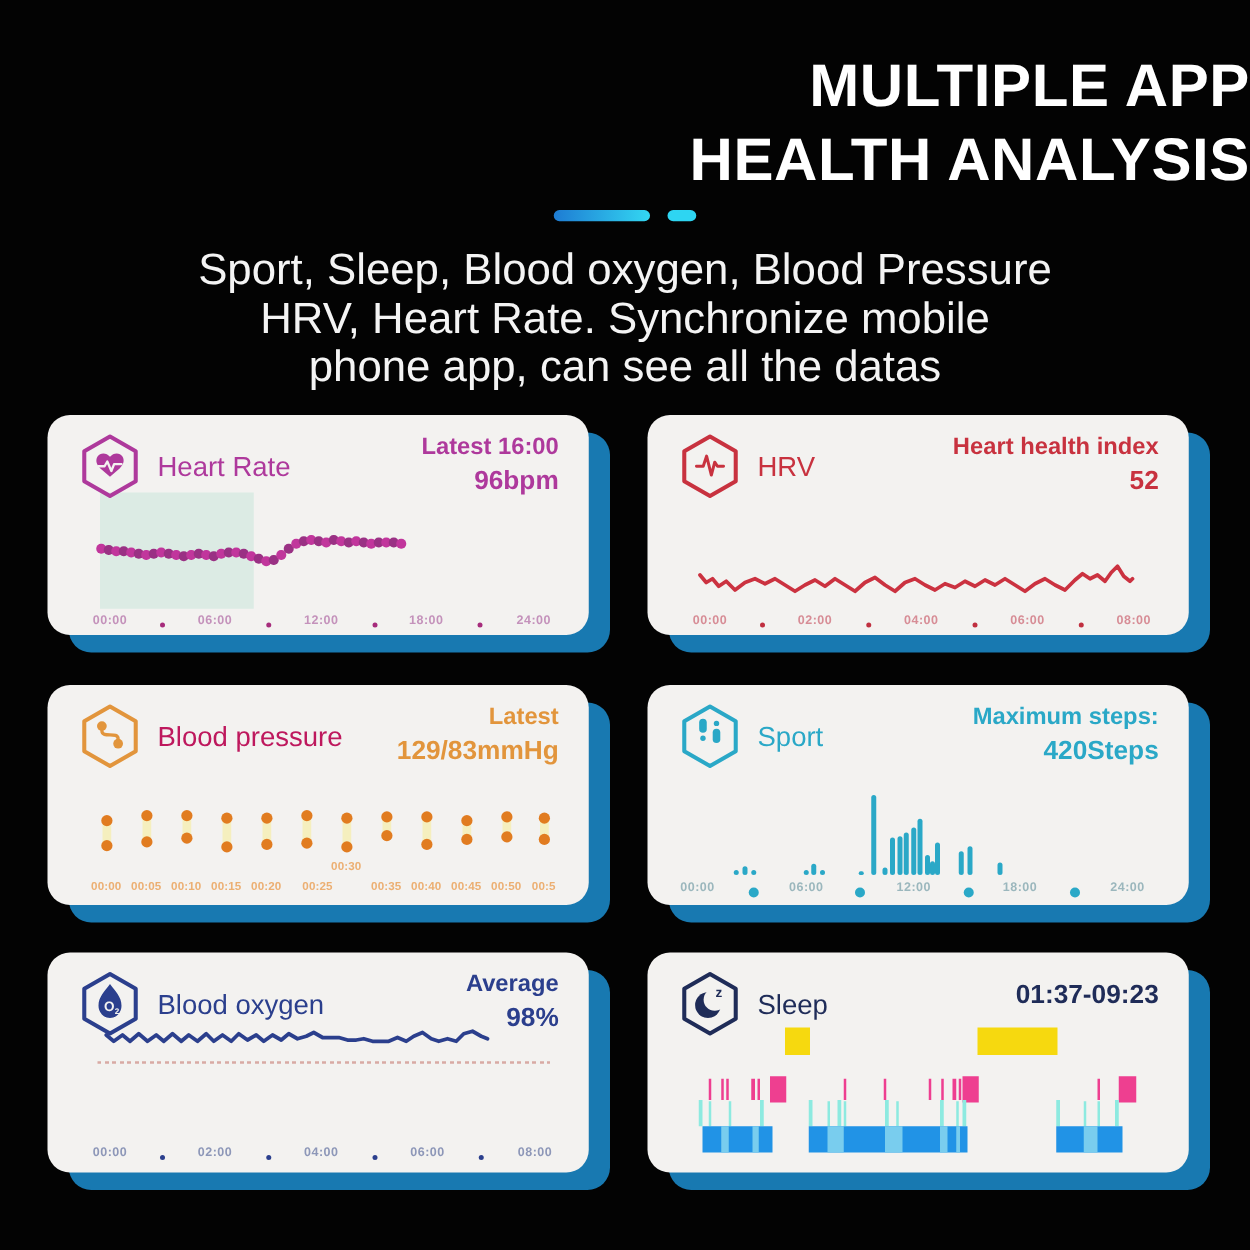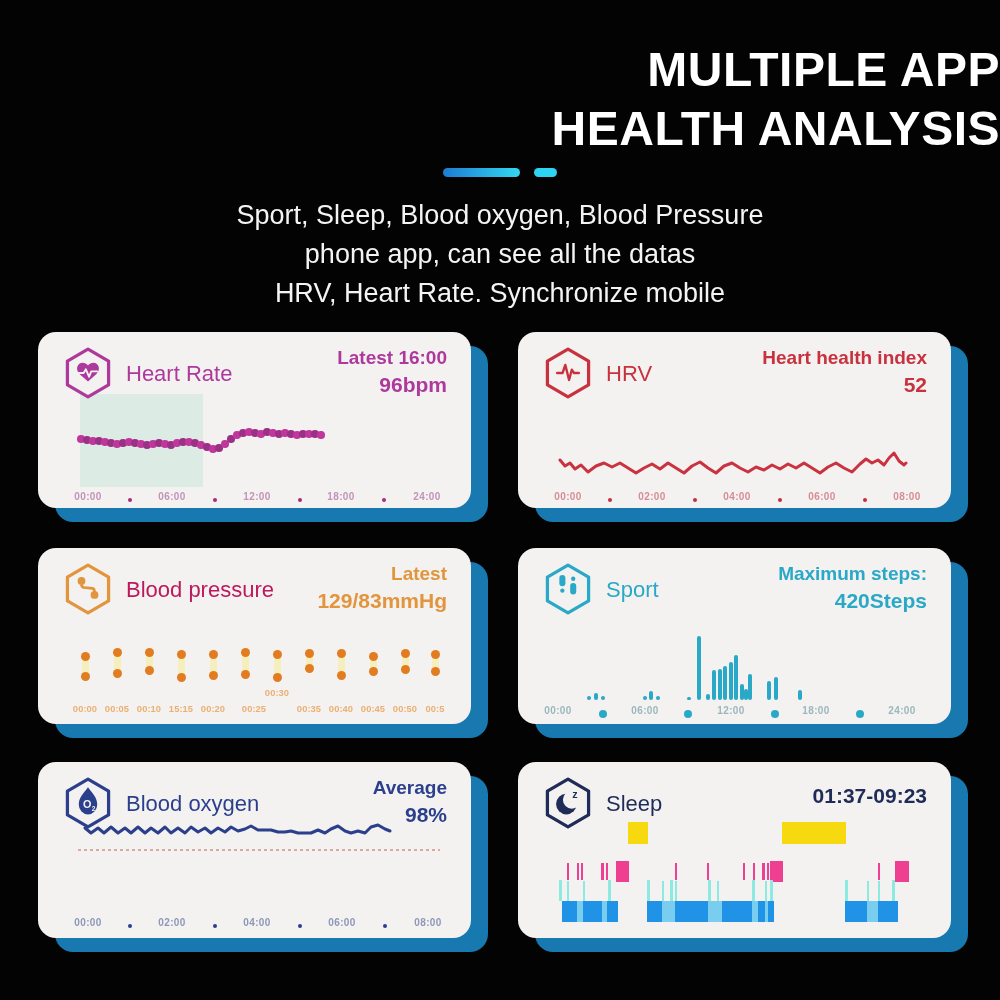--- a/index.html
+++ b/index.html
@@ -6,21 +6,21 @@
   .stage{position:relative;width:1000px;height:1000px;background:#030303;overflow:hidden;
          font-family:"Liberation Sans",sans-serif;}
   
   .title{position:absolute;top:40px;left:0;width:1000px;text-align:right;color:#fff;
          font-size:48px;font-weight:700;line-height:59px;letter-spacing:.5px;}
   .divider{position:absolute;top:168px;left:0;width:1000px;display:flex;justify-content:center;
            align-items:center;gap:14px;}
   .bar-long{width:77px;height:9px;border-radius:5px;background:linear-gradient(90deg,#1e7cd3,#33d7f2);}
   .bar-short{width:23px;height:9px;border-radius:5px;background:#2ed5f2;}
   .subtitle{position:absolute;top:196px;left:0;width:1000px;text-align:center;color:#f4f4f4;
-            font-size:27px;line-height:39px;font-weight:400;}
+            font-size:35px;line-height:39px;font-weight:400;}
   
   .card{position:absolute;width:433px;height:176px;background:#f3f2f0;border-radius:18px;
         box-shadow:17px 14px 0 0 #1879b1;}
   .c1{left:38px;top:332px}.c2{left:518px;top:332px}
   .c3{left:38px;top:548px}.c4{left:518px;top:548px}
   .c5{left:38px;top:762px}.c6{left:518px;top:762px}
   .icon{position:absolute;left:26px;top:15px;width:48px;height:52px;}
   .card-title{position:absolute;left:88px;top:29px;font-size:22px;font-weight:400;}
   .stat{position:absolute;top:15px;right:24px;text-align:right;}
   .stat-label{font-size:19px;font-weight:700;}
@@ -41,22 +41,22 @@
   <div class="title">
     <div>MULTIPLE APP</div>
     <div>HEALTH ANALYSIS</div>
   </div>
   <div class="divider">
     <span class="bar-long"></span>
     <span class="bar-short"></span>
   </div>
   <div class="subtitle">
     <div>Sport, Sleep, Blood oxygen, Blood Pressure</div>
+    <div>HRV, Heart Rate.  Synchronize mobile</div>
     <div>phone app, can see all the datas</div>
-    <div>HRV, Heart Rate.  Synchronize mobile</div>
   </div>
 
   <section class="card c1">
     <div class="chart" id="ch-hr">
         <div class="abs" style="left: 42px; top: 62px; width: 123px; height: 93px; background: rgb(220, 235, 228);"></div>
         <div class="abs" style="left: 39.2px; top: 103.2px; width: 7.6px; height: 7.6px; border-radius: 50%; background: rgb(193, 54, 156);"></div>
         <div class="abs" style="left: 45.2px; top: 104.2px; width: 7.6px; height: 7.6px; border-radius: 50%; background: rgb(154, 49, 132);"></div>
         <div class="abs" style="left: 51.2px; top: 105.2px; width: 7.6px; height: 7.6px; border-radius: 50%; background: rgb(193, 54, 156);"></div>
         <div class="abs" style="left: 57.2px; top: 105.2px; width: 7.6px; height: 7.6px; border-radius: 50%; background: rgb(154, 49, 132);"></div>
         <div class="abs" style="left: 63.2px; top: 106.2px; width: 7.6px; height: 7.6px; border-radius: 50%; background: rgb(193, 54, 156);"></div>
@@ -178,21 +178,21 @@
         <div class="abs" style="left: 330.5px; top: 118.5px; width: 9px; height: 9px; border-radius: 50%; background: rgb(225, 124, 32);"></div>
         <div class="abs" style="left: 363.5px; top: 105px; width: 7px; height: 16px; background: rgb(245, 239, 190); border-radius: 3px;"></div>
         <div class="abs" style="left: 362.5px; top: 100.5px; width: 9px; height: 9px; border-radius: 50%; background: rgb(225, 124, 32);"></div>
         <div class="abs" style="left: 362.5px; top: 116.5px; width: 9px; height: 9px; border-radius: 50%; background: rgb(225, 124, 32);"></div>
         <div class="abs" style="left: 393.5px; top: 106px; width: 7px; height: 17px; background: rgb(245, 239, 190); border-radius: 3px;"></div>
         <div class="abs" style="left: 392.5px; top: 101.5px; width: 9px; height: 9px; border-radius: 50%; background: rgb(225, 124, 32);"></div>
         <div class="abs" style="left: 392.5px; top: 118.5px; width: 9px; height: 9px; border-radius: 50%; background: rgb(225, 124, 32);"></div>
         <span class="axis-label small" style="left: 47px; top: 156px; color: rgb(236, 175, 114);">00:00</span>
         <span class="axis-label small" style="left: 79px; top: 156px; color: rgb(236, 175, 114);">00:05</span>
         <span class="axis-label small" style="left: 111px; top: 156px; color: rgb(236, 175, 114);">00:10</span>
-        <span class="axis-label small" style="left: 143px; top: 156px; color: rgb(236, 175, 114);">15:15</span>
+        <span class="axis-label small" style="left: 143px; top: 156px; color: rgb(236, 175, 114);">00:15</span>
         <span class="axis-label small" style="left: 175px; top: 156px; color: rgb(236, 175, 114);">00:20</span>
         <span class="axis-label small" style="left: 216px; top: 156px; color: rgb(236, 175, 114);">00:25</span>
         <span class="axis-label small" style="left: 239px; top: 140px; color: rgb(236, 175, 114);">00:30</span>
         <span class="axis-label small" style="left: 271px; top: 156px; color: rgb(236, 175, 114);">00:35</span>
         <span class="axis-label small" style="left: 303px; top: 156px; color: rgb(236, 175, 114);">00:40</span>
         <span class="axis-label small" style="left: 335px; top: 156px; color: rgb(236, 175, 114);">00:45</span>
         <span class="axis-label small" style="left: 367px; top: 156px; color: rgb(236, 175, 114);">00:50</span>
         <span class="axis-label small" style="left: 397px; top: 156px; color: rgb(236, 175, 114);">00:5</span>
       </div>
     <svg class="icon" viewBox="0 0 44 48">

